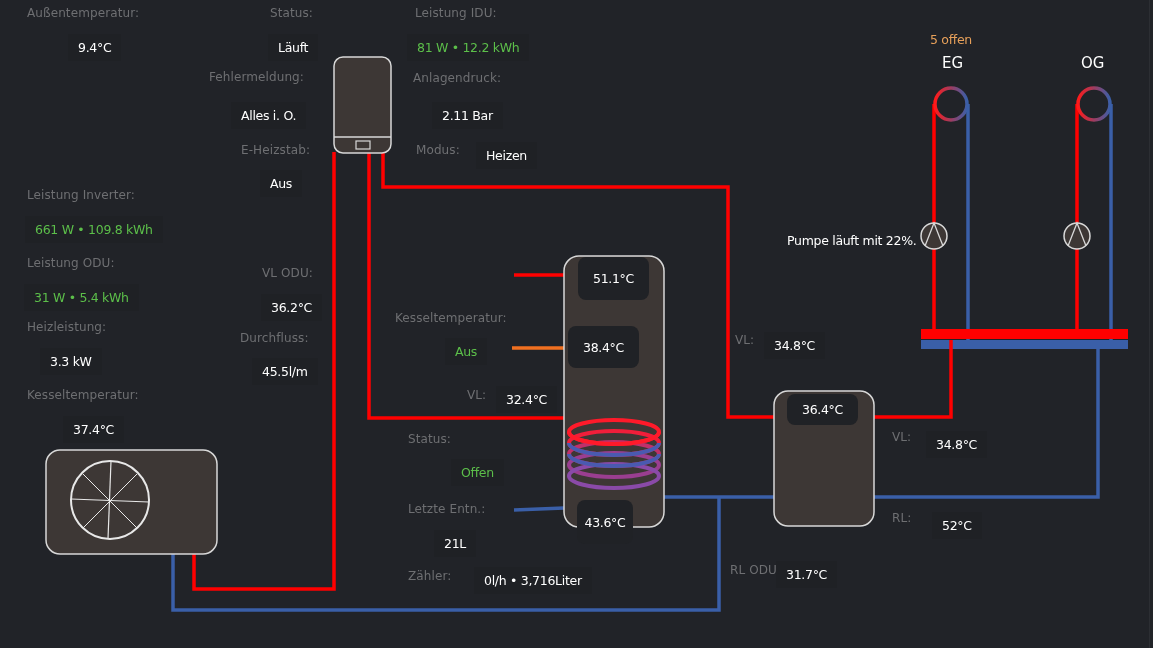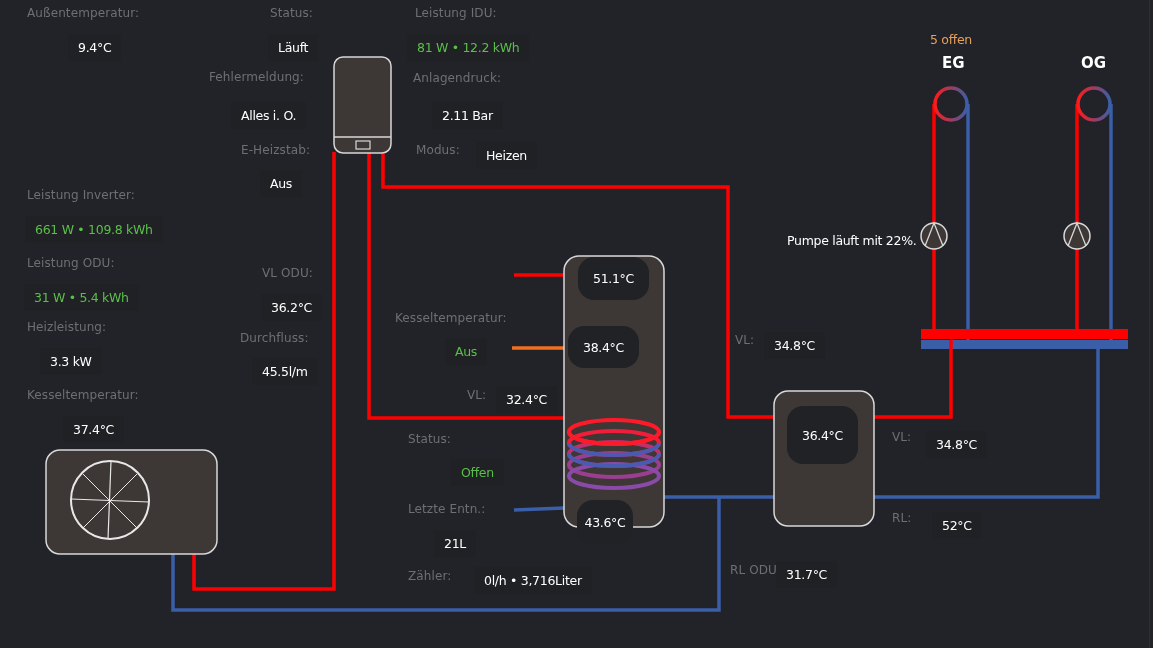--- a/index.html
+++ b/index.html
@@ -14,24 +14,24 @@
     position: absolute; color: #6e6f72; font-weight: normal;
     font-size: 12px; white-space: nowrap; letter-spacing: 0.1px;
   }
   .val {
     position: absolute; color: #ffffff; font-size: 12.5px; white-space: nowrap;
     background: #1f2125; padding: 6px 10px; letter-spacing: -0.3px;
   }
   .val.green { color: #5cbf4a; }
   .val.orange { color: #e7a05a; }
   .val.box {
-    background: #202226; border-radius: 16px; padding: 0; text-align: right;
+    background: #202226; border-radius: 8px; padding: 0; text-align: right;
     display: flex; align-items: center; justify-content: center;
   }
-  .head { position: absolute; color: #ffffff; font-weight: bold; font-size: 15px; }
+  .head { position: absolute; color: #ffffff; font-weight: normal; font-size: 15px; }
   .rightline { position: absolute; left: 1149px; top: 0; width: 1px; height: 648px; background: #2c2e33; }
 </style>
 </head>
 <body>
 
 <svg id="diagram" width="1153" height="648" viewBox="0 0 1153 648">
   <defs>
     <linearGradient id="loopgrad" x1="0" y1="0" x2="1" y2="0">
       <stop offset="0" stop-color="#ff1a1a"></stop>
       <stop offset="1" stop-color="#3a5fa8"></stop>
@@ -173,21 +173,21 @@
 <div class="lbl" style="left:408px;top:502px;">Letzte Entn.:</div>
 <div class="val" style="left:434px;top:530px;">21L</div>
 
 <div class="lbl" style="left:408px;top:569px;">Zähler:</div>
 <div class="val" style="left:474px;top:567px;">0l/h • 3,716Liter</div>
 
 <div class="val box" style="left:578px;top:257px;width:71px;height:43px;">51.1°C</div>
 <div class="val box" style="left:568px;top:326px;width:71px;height:42px;">38.4°C</div>
 <div class="val box" style="left:577px;top:484px;width:56px;height:44px;margin-top:16px;">43.6°C</div>
 
-<div class="val box" style="left:787px;top:394px;width:71px;height:58px;margin-top:12px;">36.4°C</div>
+<div class="val box" style="left:787px;top:394px;width:71px;height:31px;">36.4°C</div>
 
 <div class="lbl" style="left:735px;top:333px;">VL:</div>
 <div class="val" style="left:764px;top:332px;">34.8°C</div>
 
 <div class="lbl" style="left:892px;top:430px;">VL:</div>
 <div class="val" style="left:926px;top:431px;">34.8°C</div>
 
 <div class="lbl" style="left:892px;top:511px;">RL:</div>
 <div class="val" style="left:932px;top:512px;">52°C</div>
 

